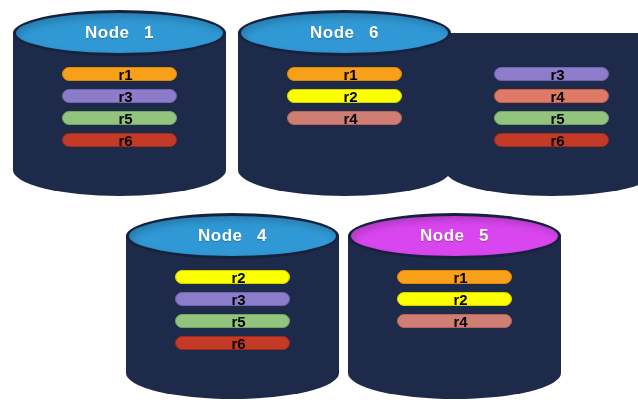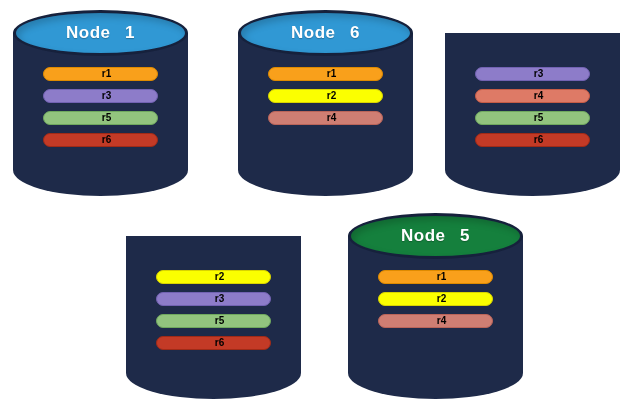--- a/index.html
+++ b/index.html
@@ -10,20 +10,21 @@
   }
   .canvas {
     position: relative;
     width: 638px;
     height: 402px;
     background: #ffffff;
     overflow: hidden;
   }
   .node {
     position: absolute;
+    padding-left: 38px;
   }
   .cyl-body {
     position: absolute;
     left: 0;
     right: 0;
     top: 23px;
     bottom: 0;
     border-radius: 0 0 50% 50% / 0 0 26px 26px;
   }
   .cyl-top {
@@ -63,21 +64,21 @@
     box-sizing: border-box;
     margin: 0 auto 8px auto;
     border-radius: 7px;
     border-style: solid;
     border-width: 1.5px;
     display: flex;
     align-items: center;
     justify-content: center;
   }
   .bar span {
-    font-size: 10px;
+    font-size: 15px;
     font-weight: bold;
     color: #000000;
     line-height: 1;
     margin-left: 12px;
   }
 </style>
 </head>
 <body>
 
 <div class="canvas" style="background: rgb(255, 255, 255);">
@@ -134,39 +135,42 @@
           <span style="color: rgb(0, 0, 0);">r5</span>
         </div>
         <div class="bar" style="background: rgb(195, 58, 38); border-color: rgb(160, 42, 23);">
           <span style="color: rgb(0, 0, 0);">r6</span>
         </div>
       </div>
     </div>
 
     <div class="node" style="left: 126px; top: 213px; width: 175px; height: 186px;">
       <div class="cyl-body" style="background: rgb(30, 42, 73);"></div>
+      <div class="cyl-top" style="background: rgb(48, 152, 212); border-color: rgb(22, 33, 60);">
+        <span class="node-title" style="color: rgb(255, 255, 255);">Node 4</span>
+      </div>
       <div class="bars">
         <div class="bar" style="background: rgb(251, 255, 0); border-color: rgb(217, 212, 0);">
           <span style="color: rgb(0, 0, 0);">r2</span>
         </div>
         <div class="bar" style="background: rgb(141, 124, 201); border-color: rgb(114, 98, 178);">
           <span style="color: rgb(0, 0, 0);">r3</span>
         </div>
         <div class="bar" style="background: rgb(146, 196, 126); border-color: rgb(111, 168, 94);">
           <span style="color: rgb(0, 0, 0);">r5</span>
         </div>
         <div class="bar" style="background: rgb(195, 58, 38); border-color: rgb(160, 42, 23);">
           <span style="color: rgb(0, 0, 0);">r6</span>
         </div>
       </div>
     </div>
 
     <div class="node" style="left: 348px; top: 213px; width: 175px; height: 186px;">
       <div class="cyl-body" style="background: rgb(30, 42, 73);"></div>
-      <div class="cyl-top" style="background: #15803d; border-color: rgb(22, 33, 60);">
+      <div class="cyl-top" style="background: #d946ef; border-color: rgb(22, 33, 60);">
         <span class="node-title" style="color: rgb(255, 255, 255);">Node 5</span>
       </div>
       <div class="bars">
         <div class="bar" style="background: rgb(249, 160, 27); border-color: rgb(222, 138, 0);">
           <span style="color: rgb(0, 0, 0);">r1</span>
         </div>
         <div class="bar" style="background: rgb(251, 255, 0); border-color: rgb(217, 212, 0);">
           <span style="color: rgb(0, 0, 0);">r2</span>
         </div>
         <div class="bar" style="background: rgb(207, 126, 115); border-color: rgb(186, 100, 89);">

